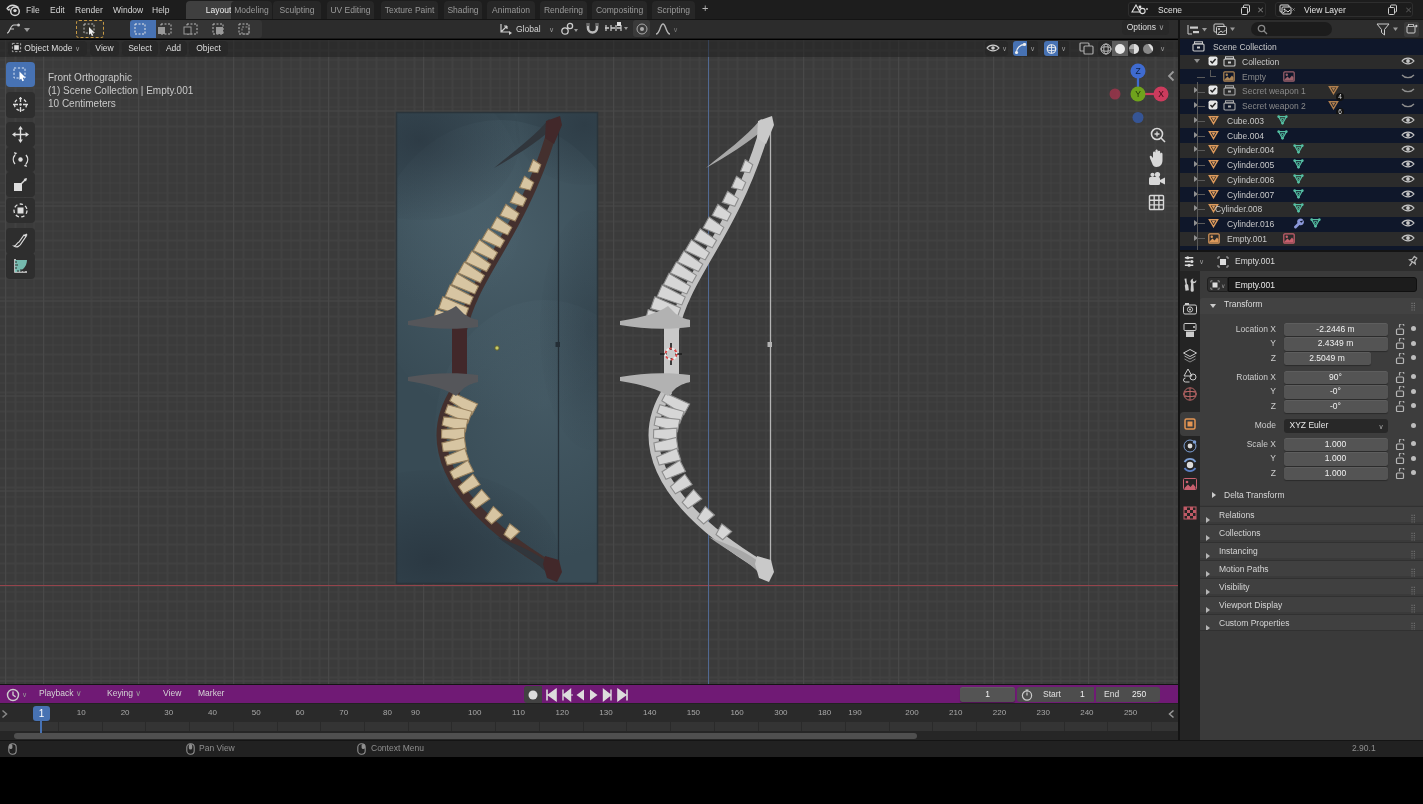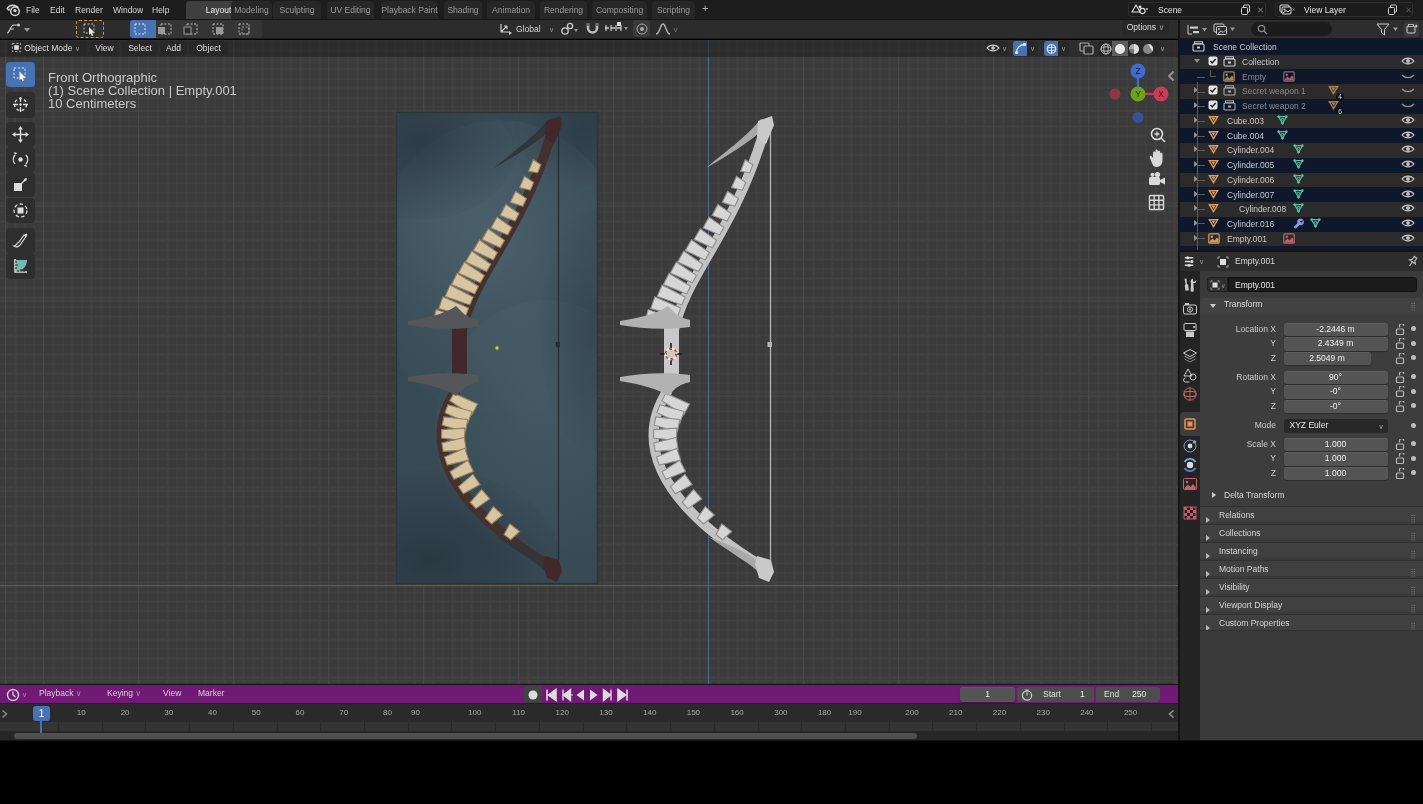--- a/index.html
+++ b/index.html
@@ -24,21 +24,21 @@
 background-position:43px 70.5px,43px 70.5px,5.5px 0.5px,5.5px 0.5px}
 #axisX{left:0;top:544.8px;width:1178px;height:1.6px;background:rgba(163,68,78,0.85)}
 #axisZ{left:707.5px;top:0;width:1.5px;height:644px;background:rgba(84,112,160,0.85)}
 
 #vpheader{left:0;top:40px;width:1178px;height:17px;background:rgba(33,33,33,0.55);color:#dcdcdc;font-size:8.5px}
 .pill{position:absolute;background:#282828;border-radius:4px;height:15px;line-height:15px;color:#dfdfdf;text-align:center;font-size:8.5px}
 
 .tbtn{position:absolute;left:6px;width:29px;height:25.3px;background:#2e2e2e;border-radius:4px}
 .tbtn.active{background:#4772b3}
 
-#vptext{left:48px;top:31px;color:#c9c9c9;font-size:13px;line-height:13.2px}
+#vptext{left:48px;top:31px;color:#c9c9c9;font-size:10px;line-height:13.2px}
 
 #outliner{left:1180px;top:20px;width:243px;height:230px;background:#0f172a;font-size:8.5px;color:#c3c3c3;overflow:hidden}
 #outlhead{position:absolute;left:0;top:0;width:243px;height:19px;background:#2d2d2d;border-bottom:1px solid #1a1a1a}
 .orow{position:absolute;left:0;width:243px;height:14.7px;line-height:14.7px}
 .orow.alt{background:#2b2b2b}
 
 #props{left:1180px;top:252px;width:243px;height:488px;background:#3a3a3a;font-size:8.5px;color:#cccccc;overflow:hidden}
 #ptabs{position:absolute;left:0;top:0;width:20px;height:488px;background:#242424}
 #phead{position:absolute;left:0;top:0;width:243px;height:19px;background:#2d2d2d}
 .field{position:absolute;background:#545454;border-radius:2.5px;color:#f2f2f2;text-align:center;font-size:8.5px;height:13.5px;line-height:13.5px;box-shadow:inset 0 1px 0 rgba(255,255,255,0.06),0 1px 1px rgba(0,0,0,0.3)}
@@ -65,21 +65,21 @@
       </svg>
  <div class="menu" style="left:26px">File</div>
  <div class="menu" style="left:50px">Edit</div>
  <div class="menu" style="left:75px">Render</div>
  <div class="menu" style="left:113px">Window</div>
  <div class="menu" style="left:152px">Help</div>
  <div class="tab active" style="left:186px;width:65px">Layout</div>
  <div class="tab" style="left:231px;width:41px">Modeling</div>
  <div class="tab" style="left:273px;width:48px">Sculpting</div>
  <div class="tab" style="left:327px;width:47px">UV Editing</div>
- <div class="tab" style="left:381px;width:57px">Playback Paint</div>
+ <div class="tab" style="left:381px;width:57px">Texture Paint</div>
  <div class="tab" style="left:444px;width:38px">Shading</div>
  <div class="tab" style="left:487px;width:48px">Animation</div>
  <div class="tab" style="left:540px;width:47px">Rendering</div>
  <div class="tab" style="left:592px;width:55px">Compositing</div>
  <div class="tab" style="left:652px;width:43px">Scripting</div>
  <div class="menu" style="left:702px;color:#b5b5b5;font-size:11px;top:2.5px">+</div>
 
  <div class="abs" style="left:1128px;top:2px;width:138px;height:15px;background:#1c1c1c;border:1px solid #2e2e2e;border-radius:3px"></div>
  <div class="abs" style="left:1131px;top:4px;width:20px;height:11px">
   <svg width="18" height="11" viewBox="0 0 18 11">
@@ -652,21 +652,21 @@
               <path d="M1 5 C4 1.2 10 1.2 13 5 C10 8.8 4 8.8 1 5 Z" fill="none" stroke="#c5c5c5" stroke-width="1.2"></path>
               <circle cx="7" cy="5" r="1.9" fill="#c5c5c5"></circle>
             </svg></span>
         </div>
 <div class="orow alt" style="top:182.2px">
           <span style="position:absolute;left:14px;top:0;white-space:nowrap"><span style="display:inline-block;width:0;height:0;border-left:4px solid #909090;border-top:3.5px solid transparent;border-bottom:3.5px solid transparent;vertical-align:1px"></span></span>
           <span style="position:absolute;left:28px;top:0;white-space:nowrap"><svg width="11" height="10" viewBox="0 0 12 11" style="vertical-align:-1px">
               <path d="M1.5 2 H10.5 L6 9.5 Z" fill="none" stroke="#dd9a5c" stroke-width="1.6"></path>
               <path d="M4 3 L8 3 L6 6.5 Z" fill="#dd9a5c"></path>
             </svg></span>
-          <span style="position:absolute;left:59px;top:0;white-space:nowrap"><span style="color:#c9c9c9">Cylinder.008</span></span>
+          <span style="position:absolute;left:35px;top:0;white-space:nowrap"><span style="color:#c9c9c9">Cylinder.008</span></span>
           <span style="position:absolute;left:113px;top:0;white-space:nowrap"><svg width="11" height="10" viewBox="0 0 12 11" style="vertical-align:-1px">
               <path d="M1.5 1.8 H10.5 L6 9.5 Z" fill="none" stroke="#55c0a3" stroke-width="1.2"></path>
               <circle cx="1.8" cy="1.8" r="1.4" fill="#55c0a3"></circle>
               <circle cx="10.2" cy="1.8" r="1.4" fill="#55c0a3"></circle>
               <circle cx="6" cy="9" r="1.4" fill="#55c0a3"></circle>
               <path d="M4.2 4 h3.6 L6 7 Z" fill="none" stroke="#55c0a3" stroke-width="0.9"></path>
             </svg></span>
           <span style="position:absolute;right:8px;top:0"><svg width="14" height="10" viewBox="0 0 14 10" style="vertical-align:-1px">
               <path d="M1 5 C4 1.2 10 1.2 13 5 C10 8.8 4 8.8 1 5 Z" fill="none" stroke="#c5c5c5" stroke-width="1.2"></path>
               <circle cx="7" cy="5" r="1.9" fill="#c5c5c5"></circle>
@@ -1073,18 +1073,35 @@
         <div style="position:absolute;left:1020px;top:0;width:1px;height:9px;background:#2a2a2a"></div>
         <div style="position:absolute;left:1064px;top:0;width:1px;height:9px;background:#2a2a2a"></div>
         <div style="position:absolute;left:1107px;top:0;width:1px;height:9px;background:#2a2a2a"></div>
         <div style="position:absolute;left:1151px;top:0;width:1px;height:9px;background:#2a2a2a"></div>
       </div>
  <div id="tlscroll">
         <div style="position:absolute;left:14px;top:1.5px;width:903px;height:6.5px;background:#4f4f4f;border-radius:3px"></div>
       </div>
 </div>
 
+<div class="abs" id="status">
+ <svg class="abs" style="left:8px;top:2px" width="9" height="12" viewBox="0 0 9 12">
+        <rect x="0.8" y="0.8" width="7.4" height="10.4" rx="3.5" fill="none" stroke="#909090" stroke-width="1.1"></rect>
+        <rect x="1" y="1" width="3.4" height="5" rx="1.6" fill="#909090"></rect>
+      </svg>
+ <svg class="abs" style="left:186px;top:2px" width="9" height="12" viewBox="0 0 9 12">
+        <rect x="0.8" y="0.8" width="7.4" height="10.4" rx="3.5" fill="none" stroke="#909090" stroke-width="1.1"></rect>
+        <rect x="2.8" y="1" width="3.4" height="5.5" rx="1.6" fill="#909090"></rect>
+      </svg>
+ <div class="abs" style="left:199px;top:2px">Pan View</div>
+ <svg class="abs" style="left:357px;top:2px" width="9" height="12" viewBox="0 0 9 12">
+        <rect x="0.8" y="0.8" width="7.4" height="10.4" rx="3.5" fill="none" stroke="#909090" stroke-width="1.1"></rect>
+        <rect x="4.6" y="1" width="3.4" height="5" rx="1.6" fill="#909090"></rect>
+      </svg>
+ <div class="abs" style="left:371px;top:2px">Context Menu</div>
+ <div class="abs" style="left:1352px;top:2px">2.90.1</div>
+</div>
 <div class="vsep" style="left:1178px;top:20px;width:2px;height:720px"></div>
 <div class="vsep" style="left:0px;top:19px;width:1423px;height:1px"></div>
 <div class="vsep" style="left:1178px;top:250px;width:245px;height:2px"></div>
 <div class="vsep" style="left:0;top:684px;width:1178px;height:1px"></div>
 <div class="vsep" style="left:0;top:740px;width:1423px;height:1px"></div>
 <div class="vsep" style="left:0;top:757px;width:1423px;height:47px;background:#000"></div>
 </div>
 </body></html>

